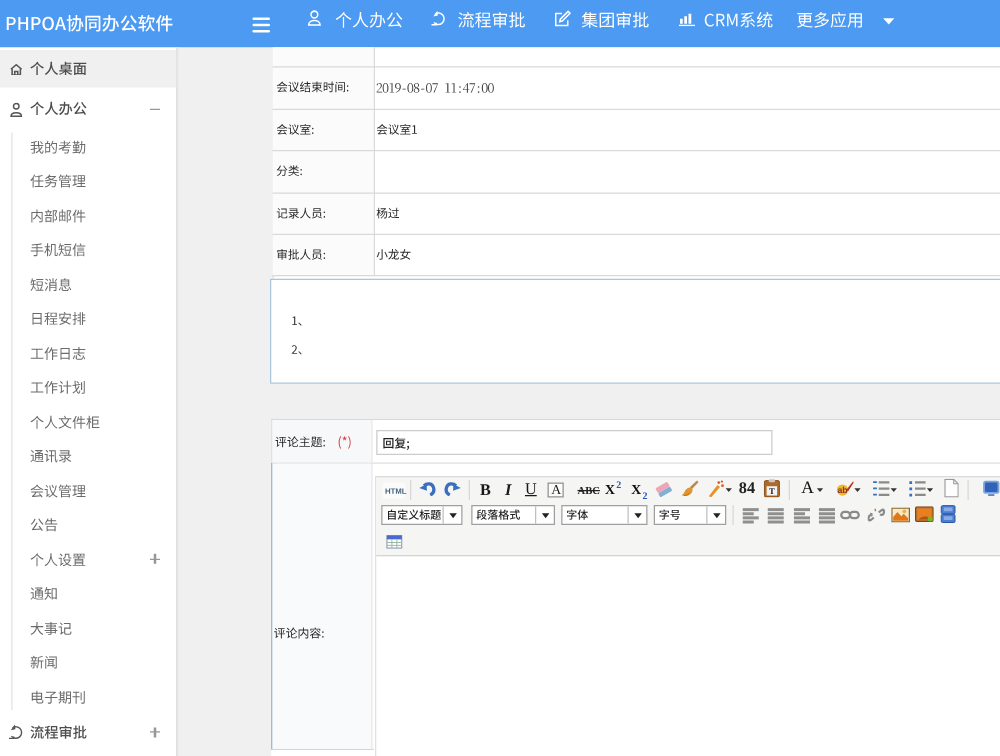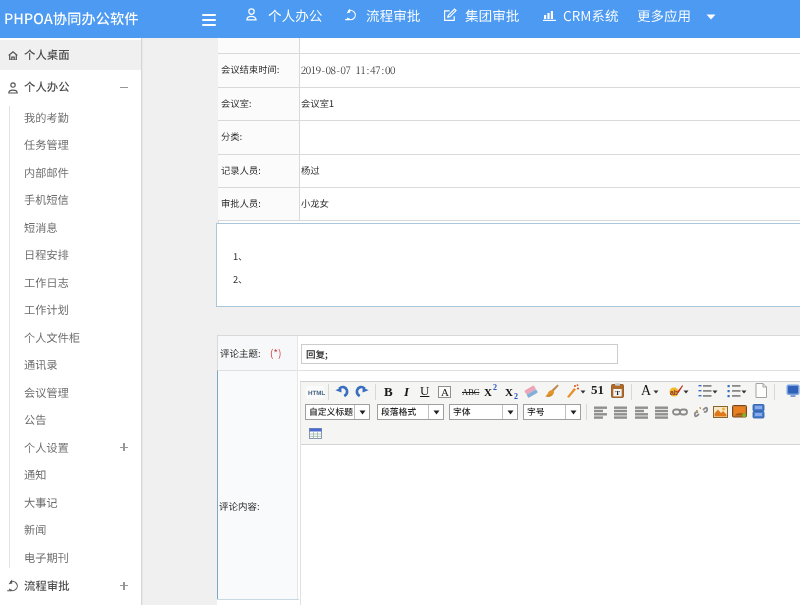--- a/index.html
+++ b/index.html
@@ -232,21 +232,21 @@
       </g>
       <path d="M0.4 7.3 L6.3 4.2 L6.5 9.5 Z" fill="#3a6fc0"></path>
     </g>
   </svg>
 <div class="abs" style="left:375px;top:384px;width:1px;height:16px;background:#d8d8d8"></div>
 <div class="abs" style="left:384px;top:385px;font-family:'Liberation Serif',serif;font-size:13px;color:#1a1a1a;line-height:13px;font-weight:bold;">B</div>
 <div class="abs" style="left:404px;top:385px;font-family:'Liberation Serif',serif;font-size:13px;color:#1a1a1a;line-height:13px;font-style:italic;font-weight:bold;">I</div>
 <div class="abs" style="left:420px;top:384px;font-family:'Liberation Serif',serif;font-size:13px;color:#1a1a1a;line-height:13px;text-decoration:underline;">U</div>
 <div class="abs" style="left:438px;top:385.5px;width:12.5px;height:12.5px;border:1px solid #909090;box-sizing:border-box;background:#fbfbfb"></div>
 <div class="abs" style="left:441px;top:385.5px;font-family:'Liberation Serif',serif;font-size:13px;color:#1a1a1a;line-height:13px;font-size:11px;">A</div>
-<div class="abs" style="left:462px;top:387px;font-family:'Liberation Serif',serif;font-size:8.5px;font-weight:normal;color:#222;text-decoration:line-through">ABC</div>
+<div class="abs" style="left:462px;top:387px;font-family:'Liberation Serif',serif;font-size:8.5px;font-weight:bold;color:#222;text-decoration:line-through">ABC</div>
 <div class="abs" style="left:484px;top:386px;font-family:'Liberation Serif',serif;font-size:11px;color:#111;font-weight:bold">X</div>
 <div class="abs" style="left:493px;top:383px;font-family:'Liberation Serif',serif;font-size:8px;color:#2a52be;font-weight:bold">2</div>
 <div class="abs" style="left:505px;top:386px;font-family:'Liberation Serif',serif;font-size:11px;color:#111;font-weight:bold">X</div>
 <div class="abs" style="left:514px;top:392px;font-family:'Liberation Serif',serif;font-size:8px;color:#2a52be;font-weight:bold">2</div>
 <svg class="abs" style="left:524px;top:385px" width="14" height="13" viewBox="0 0 14 13">
     <g transform="rotate(-30 7 6.5)">
       <rect x="1.5" y="2.5" width="11" height="4.5" rx="1" fill="#eda6b8"></rect>
       <rect x="1.5" y="7" width="11" height="3.8" rx="1" fill="#84aed6"></rect>
     </g>
   </svg>
@@ -257,21 +257,21 @@
   </svg>
 <svg class="abs" style="left:566px;top:384px" width="14" height="14" viewBox="0 0 14 14">
     <path d="M1 13 L8 4 L10 5.5 L3 13.8Z" fill="#e89028"></path>
     <circle cx="9" cy="2" r="1.1" fill="#e05a20"></circle>
     <circle cx="12" cy="4.5" r="1.1" fill="#e05a20"></circle>
     <circle cx="11.5" cy="1.2" r="0.9" fill="#e05a20"></circle>
   </svg>
 <svg class="abs" style="left:580px;top:390px" width="6" height="4">
     <path fill="#333" d="M0.5 0.5 h5 l-2.5 3z"></path>
   </svg>
-<div class="abs" style="left:591px;top:382px;font-family:'Liberation Serif',serif;font-size:13px;font-weight:bold;color:#222">51</div>
+<div class="abs" style="left:591px;top:382px;font-family:'Liberation Serif',serif;font-size:13px;font-weight:bold;color:#222">84</div>
 <svg class="abs" style="left:611px;top:383px" width="13" height="15" viewBox="0 0 13 15">
     <rect x="0.5" y="1.5" width="12" height="13" rx="1" fill="#b06a28" stroke="#8a4f18" stroke-width="0.8"></rect>
     <rect x="4" y="0.3" width="5" height="2.5" rx="0.8" fill="#c8c8c8"></rect>
     <rect x="2.3" y="6" width="8.4" height="7.4" fill="#f3f3f3"></rect>
     <text x="6.5" y="12.3" font-family="Liberation Serif" font-size="7" font-weight="bold" fill="#222" text-anchor="middle">T</text>
   </svg>
 <div class="abs" style="left:631px;top:384px;width:1px;height:16px;background:#d8d8d8"></div>
 <div class="abs" style="left:641px;top:383px;font-family:'Liberation Serif',serif;font-size:14px;color:#111">A</div>
 <svg class="abs" style="left:653px;top:390px" width="6" height="4">
     <path fill="#333" d="M0.5 0.5 h5 l-2.5 3z"></path>

